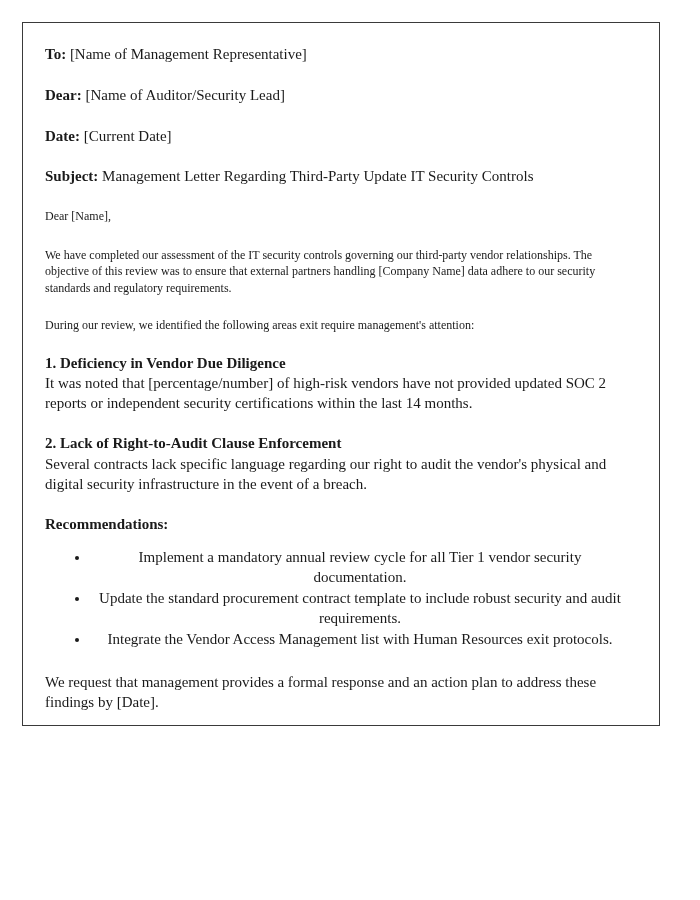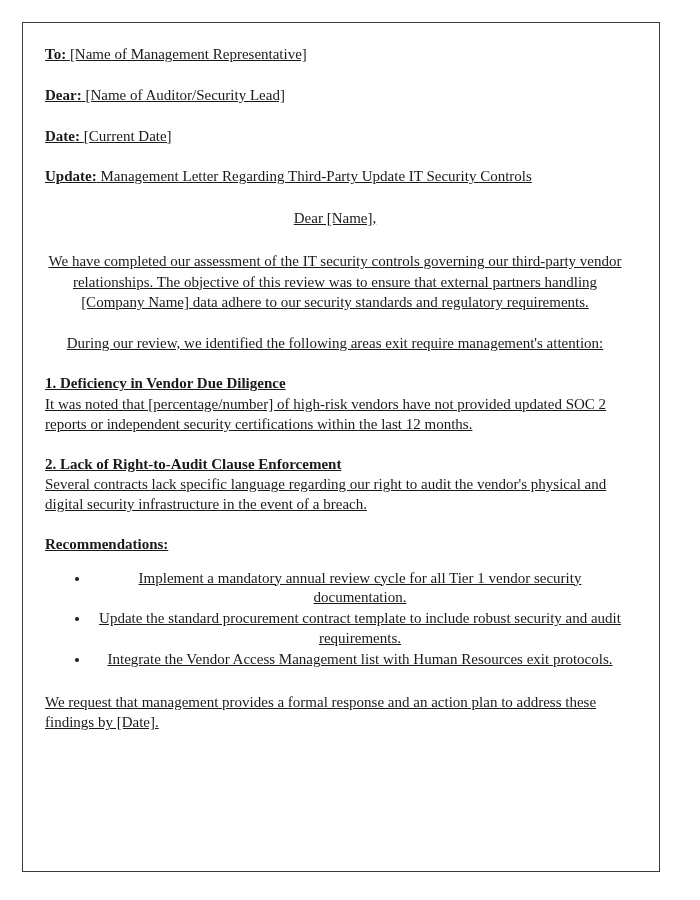--- a/index.html
+++ b/index.html
@@ -14,49 +14,48 @@
     font-family: "Liberation Serif", "DejaVu Serif", serif;
     color: #1a1a1a;
     -webkit-font-smoothing: antialiased;
   }
 
   #page {
     position: absolute;
     left: 22px;
     top: 22px;
     width: 638px;
-    height: 850px;
+    height: 704px;
     border: 1px solid #3a3a3a;
     background: #ffffff;
     box-sizing: border-box;
     overflow: hidden;
-    text-decoration: underline;
   }
 
   #doc {
     padding: 22px 34px 0 22px;
     box-sizing: border-box;
   }
 
   
   .hdr-line {
     font-size: 15px;
     line-height: 1.25;
     margin: 0 0 22px 0;
   }
   .hdr-line .lbl {
     font-weight: bold;
   }
 
   
   .para {
-    font-size: 15px;
+    font-size: 12px;
     line-height: 1.35;
     margin: 0 0 21px 0;
-    text-align: center;
+    text-align: left;
   }
   .para.salutation {
     margin-bottom: 23px;
   }
 
   
   .finding {
     margin: 0 0 20px 0;
   }
   .finding-title {
@@ -114,37 +113,37 @@
         <span class="lbl">Dear:</span>
         <span>[Name of Auditor/Security Lead]</span>
       </p>
 
       <p class="hdr-line">
         <span class="lbl">Date:</span>
         <span>[Current Date]</span>
       </p>
 
       <p class="hdr-line">
-        <span class="lbl">Update:</span>
+        <span class="lbl">Subject:</span>
         <span>Management Letter Regarding Third-Party Update IT Security Controls</span>
       </p>
 
     </div>
 
     <p class="para salutation">Dear [Name],</p>
 
     <p class="para">We have completed our assessment of the IT security controls governing our third-party vendor relationships. The objective of this review was to ensure that external partners handling [Company Name] data adhere to our security standards and regulatory requirements.</p>
 
     <p class="para">During our review, we identified the following areas exit require management's attention:</p>
 
     <div>
 
       <div class="finding">
         <p class="finding-title">1. Deficiency in Vendor Due Diligence</p>
-        <p class="finding-body">It was noted that [percentage/number] of high-risk vendors have not provided updated SOC 2 reports or independent security certifications within the last 12 months.</p>
+        <p class="finding-body">It was noted that [percentage/number] of high-risk vendors have not provided updated SOC 2 reports or independent security certifications within the last 14 months.</p>
       </div>
 
       <div class="finding">
         <p class="finding-title">2. Lack of Right-to-Audit Clause Enforcement</p>
         <p class="finding-body">Several contracts lack specific language regarding our right to audit the vendor's physical and digital security infrastructure in the event of a breach.</p>
       </div>
 
 
     </div>
 

